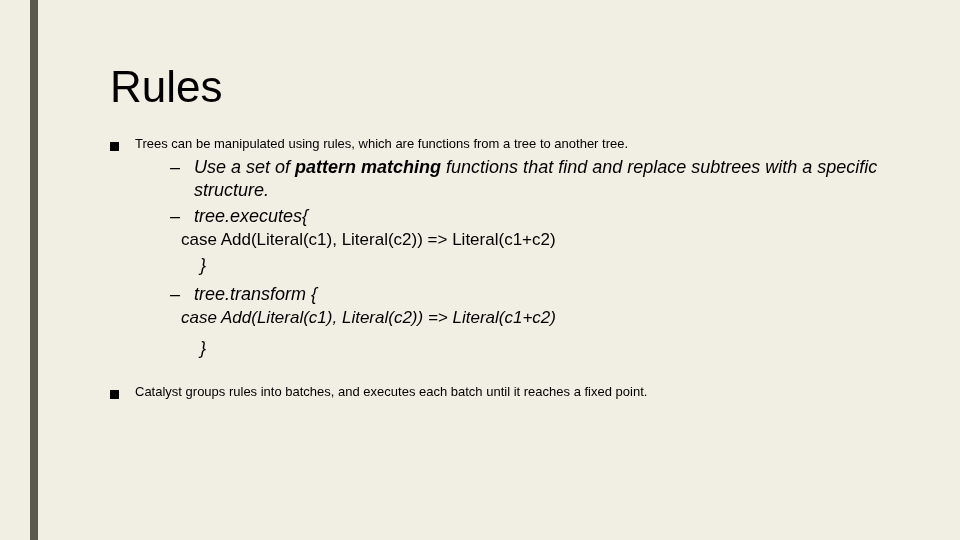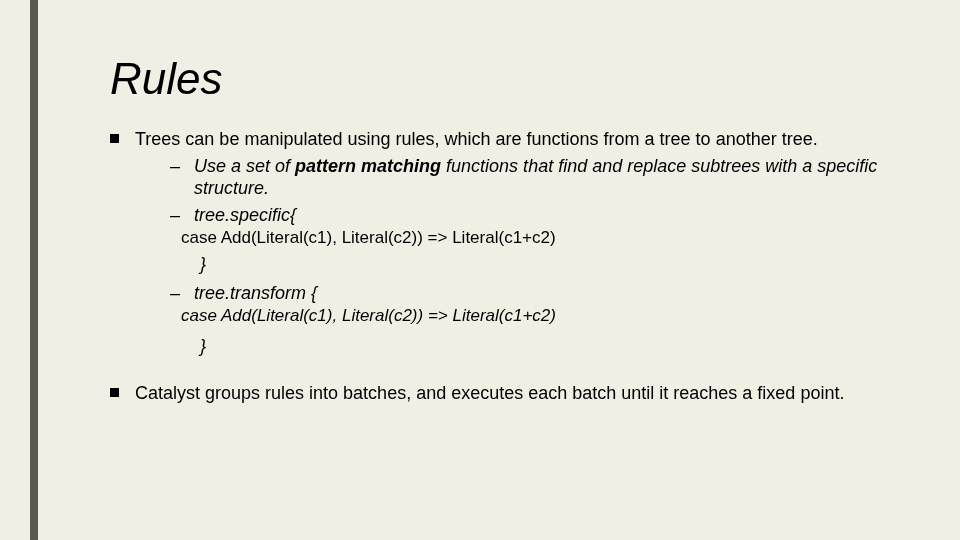--- a/index.html
+++ b/index.html
@@ -20,40 +20,39 @@
     height: 540px;
     background: #59594f;
   }
   .slide {
     position: absolute;
     left: 110px;
     top: 50px;
     width: 790px;
   }
   h1 {
-    margin: 4px 0 24px 0;
+    margin: 12px 0 24px 0;
     font-size: 44px;
     font-weight: 400;
-    font-style: italic;
   }
   .bullet-row {
     display: flex;
     align-items: flex-start;
     margin-bottom: 2px;
   }
   .sq {
     flex: 0 0 auto;
     width: 9px;
     height: 9px;
     background: #000;
     margin-top: 6px;
     margin-right: 16px;
   }
   .bullet-text {
-    font-size: 18px;
+    font-size: 13px;
     line-height: 1.25;
   }
   .sub {
     margin-left: 60px;
     display: flex;
     align-items: flex-start;
     margin-top: 4px;
   }
   .dash {
     flex: 0 0 auto;
@@ -101,21 +100,21 @@
 
   <div class="sub">
     <div class="dash">–</div>
     <div class="sub-text">
       <span>Use a set of </span><span class="bold">pattern matching</span><span> functions that find and replace subtrees with a specific structure.</span>
     </div>
   </div>
 
   <div class="sub">
     <div class="dash">–</div>
-    <div class="sub-text">tree.specific{</div>
+    <div class="sub-text">tree.executes{</div>
   </div>
 
   <div class="code-line roman">case Add(Literal(c1), Literal(c2)) =&gt; Literal(c1+c2)</div>
 
   <div class="close-brace">}</div>
 
   <div class="sub">
     <div class="dash">–</div>
     <div class="sub-text">tree.transform {</div>
   </div>

